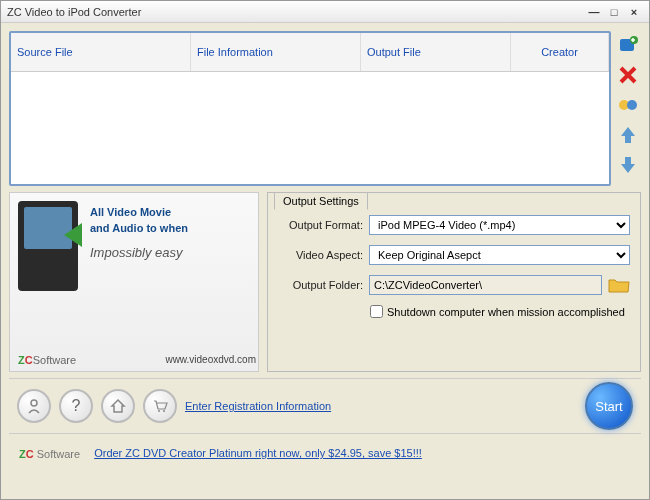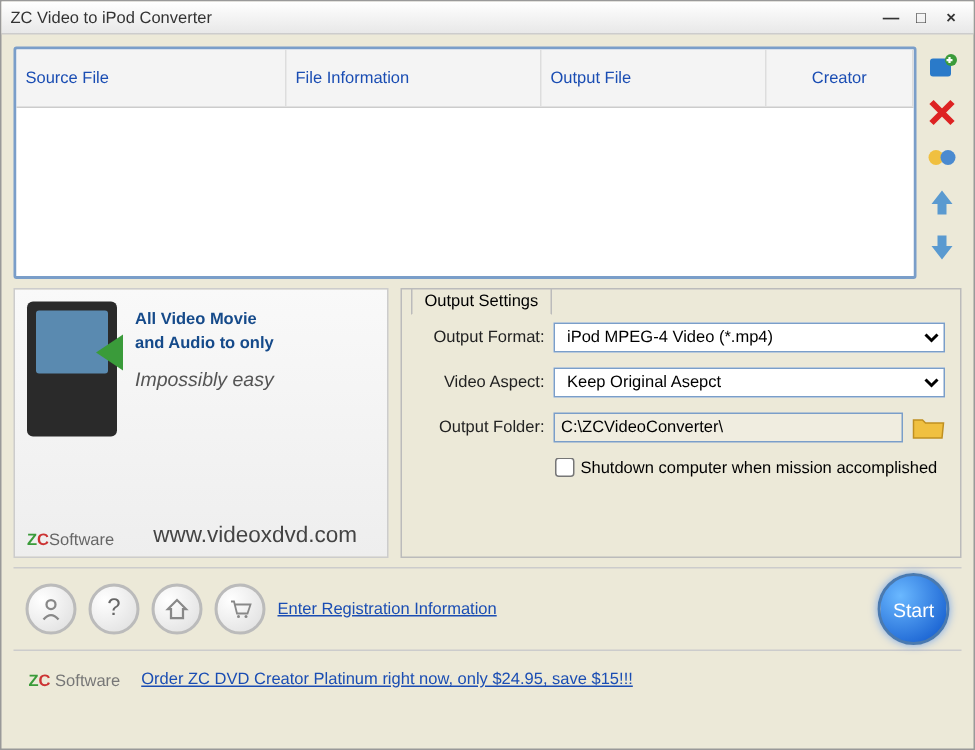--- a/index.html
+++ b/index.html
@@ -24,21 +24,21 @@
 .promo { width: 250px; display: flex; flex-direction: column; }
 .promo-img { flex: 1; background: linear-gradient(#f9f9f9, #eee); border: 1px solid #ccc; position: relative; overflow: hidden; padding: 6px; }
 .promo-device { position: absolute; left: 8px; top: 8px; width: 60px; height: 90px; background: #2a2a2a; border-radius: 4px; }
 .promo-device::after { content: ""; position: absolute; top: 6px; left: 6px; right: 6px; height: 42px; background: #5a8ab0; border-radius: 2px; }
 .promo-arrow { position: absolute; left: 54px; top: 30px; width: 0; height: 0; border-top: 12px solid transparent; border-bottom: 12px solid transparent; border-right: 18px solid #3a9b3a; }
 .promo-text { position: absolute; left: 80px; top: 10px; right: 6px; }
 .promo-text .l1 { font-size: 14px; font-weight: bold; color: #154a8a; }
 .promo-text .l2 { font-size: 13px; font-style: italic; color: #555; margin-top: 10px; }
 .promo-brand { position: absolute; left: 8px; bottom: 4px; font-size: 15px; font-weight: bold; }
 .promo-brand .z { color: #3a9b3a; } .promo-brand .c { color: #c33; } .promo-brand .s { color: #666; font-weight: normal; }
-.promo-url { position: absolute; right: 20px; bottom: 6px; color: #444; font-size: 15px; }
+.promo-url { position: absolute; right: 2px; bottom: 6px; color: #444; font-size: 10px; }
 .player { height: 28px; border: 1px solid #ccc; background: #f4f4f4; display: flex; align-items: center; padding: 0 4px; gap: 4px; margin-top: 2px; }
 .pbtn { width: 18px; height: 18px; border: 1px solid #999; background: #fff; display: flex; align-items: center; justify-content: center; cursor: pointer; }
 .pos { font-size: 10px; color: #333; margin-left: 4px; }
 .slider { flex: 1; height: 4px; background: #ddd; border: 1px solid #aaa; margin-left: 6px; position: relative; }
 .slider::after { content: ""; position: absolute; left: 0; top: -4px; width: 8px; height: 12px; background: #eee; border: 1px solid #888; }
 .settings { flex: 1; border: 1px solid #bbb; background: #ece9d8; position: relative; padding: 22px 10px 8px 10px; }
 .settings-tab { position: absolute; top: -1px; left: 6px; background: #ece9d8; border: 1px solid #bbb; border-bottom: 1px solid #ece9d8; padding: 2px 8px; font-size: 11px; }
 .row { display: flex; align-items: center; margin-bottom: 10px; gap: 6px; }
 .row label { width: 85px; text-align: right; color: #222; }
 .sel, .txt { flex: 1; height: 20px; border: 1px solid #7a9ec9; background: #fff; padding: 0 4px; font-size: 11px; }
@@ -111,21 +111,21 @@
         </div>
       </div>
     </div>
 
     <div class="middle">
       <div class="promo">
         <div class="promo-img">
           <div class="promo-device"></div>
           <div class="promo-arrow"></div>
           <div class="promo-text">
-            <div class="l1"><span>All Video Movie</span><br><span>and Audio to only</span></div>
+            <div class="l1"><span>All Video Movie</span><br><span>and Audio to when</span></div>
             <div class="l2">Impossibly easy</div>
           </div>
           <div class="promo-brand"><span class="z">Z</span><span class="c">C</span><span class="s">Software</span></div>
           <div class="promo-url">www.videoxdvd.com</div>
         </div>
       </div>
 
       <div class="settings">
         <div class="settings-tab">Output Settings</div>
         <div class="row">

